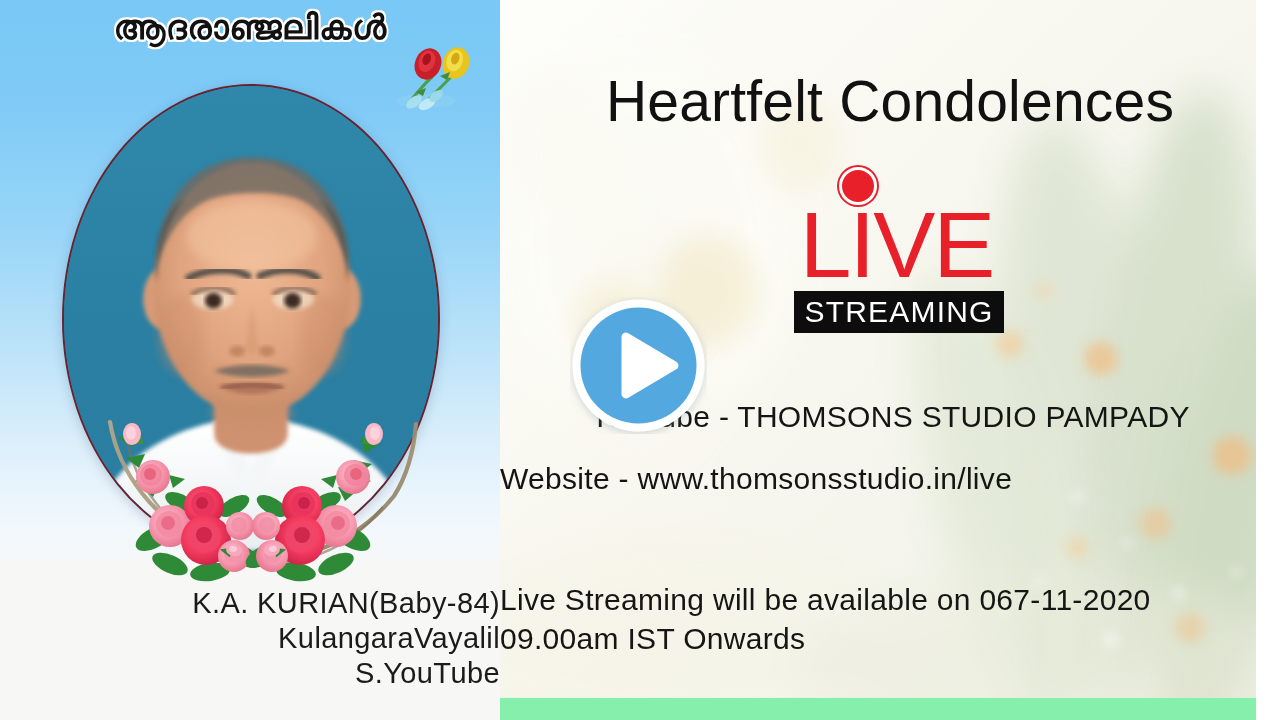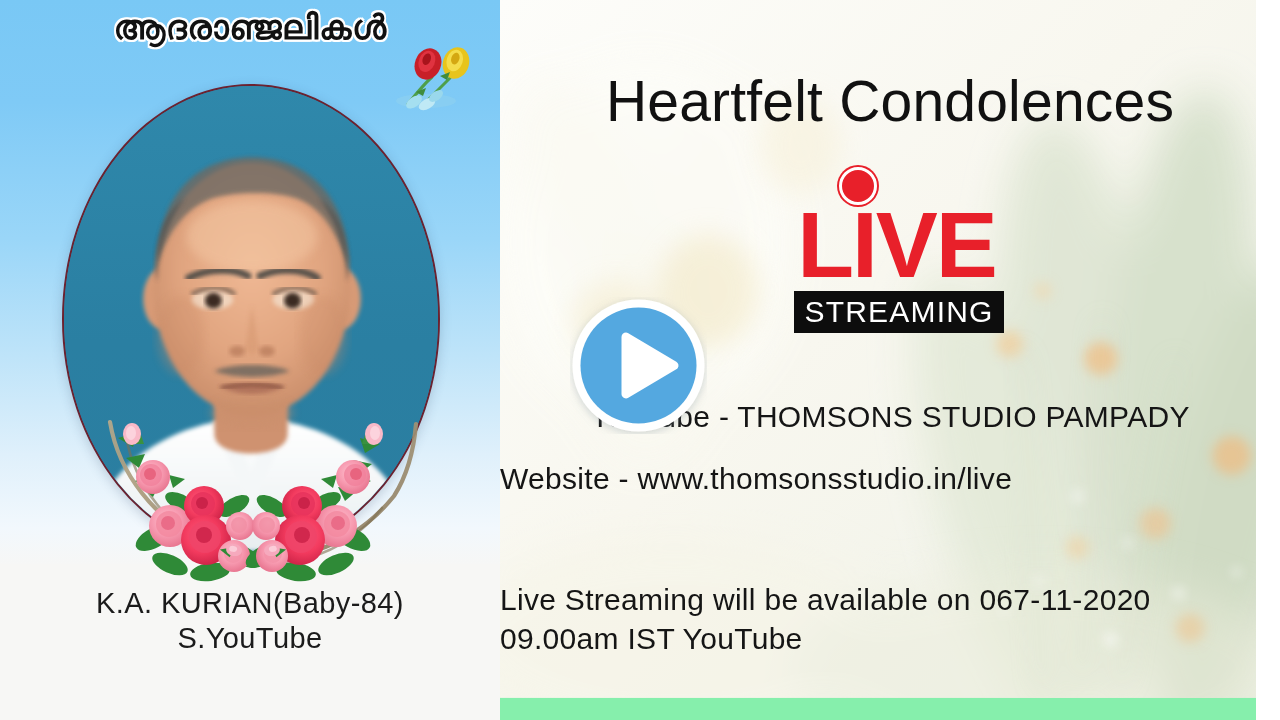--- a/index.html
+++ b/index.html
@@ -94,21 +94,21 @@
     width: 460px; height: 185px;
     z-index: 5;
     pointer-events: none;
   }
 
   
   #name-block {
     position: absolute;
     left: 0; top: 586px;
     width: 500px;
-    text-align: center;
+    text-align: right;
     color: #1b1b1b;
     z-index: 8;
   }
   .name-line {
     font-size: 29px;
     line-height: 35px;
     letter-spacing: 0.4px;
     font-weight: 400;
     white-space: nowrap;
   }
@@ -153,21 +153,21 @@
     border: 3.5px solid #ffffff;
     box-shadow: 0 0 0 2px #e8202a;
   }
   #live-word {
     position: absolute;
     left: 0; top: 32px;
     width: 215px;
     text-align: center;
     font-size: 93px;
     line-height: 93px;
-    font-weight: 700;
+    font-weight: 400;
     color: #e8202a;
     letter-spacing: -2px;
     font-family: "Liberation Sans", sans-serif;
     white-space: nowrap;
   }
   #streaming-bar {
     position: absolute;
     left: 5px; top: 124px;
     width: 210px; height: 42px;
     background: #0d0d0d;
@@ -450,20 +450,21 @@
       </g>
       <g transform="translate(250,150) rotate(-10)">
         <path d="M14 2 l-14 -5 3 11 z" fill="#2f8a37"></path>
         <ellipse cx="0" cy="0" rx="8" ry="6" fill="#f6a9bd"></ellipse>
         <ellipse cx="1" cy="-1" rx="4" ry="3" fill="#fbccd8"></ellipse>
       </g>
     </svg>
 
     <div id="name-block">
       <div class="name-line">K.A. KURIAN(Baby-84)</div>
+      <div class="name-line">KulangaraVayalil</div>
       <div class="name-line">S.YouTube</div>
     </div>
   </div>
 
   <div id="right-panel">
 
     <svg id="right-bg" viewBox="0 0 780 720" preserveAspectRatio="xMidYMid slice">
       <defs>
         <linearGradient id="bgBase" x1="0" y1="0" x2="1" y2="1">
           <stop offset="0%" stop-color="#fdfdfa"></stop>
@@ -555,17 +556,17 @@
       <circle cx="68.5" cy="68.5" r="58" fill="#54a8e0"></circle>
       <path d="M56 40 L104 68.5 L56 97 Z" fill="#ffffff" stroke="#ffffff" stroke-width="9" stroke-linejoin="round"></path>
     </svg>
 
     <div id="youtube-line">YouTube - THOMSONS STUDIO PAMPADY</div>
 
     <div id="website-line">Website  - www.thomsonsstudio.in/live</div>
 
     <div id="schedule-block">
       <div class="schedule-line">Live Streaming will be available on 067-11-2020</div>
-      <div class="schedule-line">09.00am IST YouTube</div>
+      <div class="schedule-line">09.00am IST Onwards</div>
     </div>
   </div>
 
 </div>
 
 </body></html>

